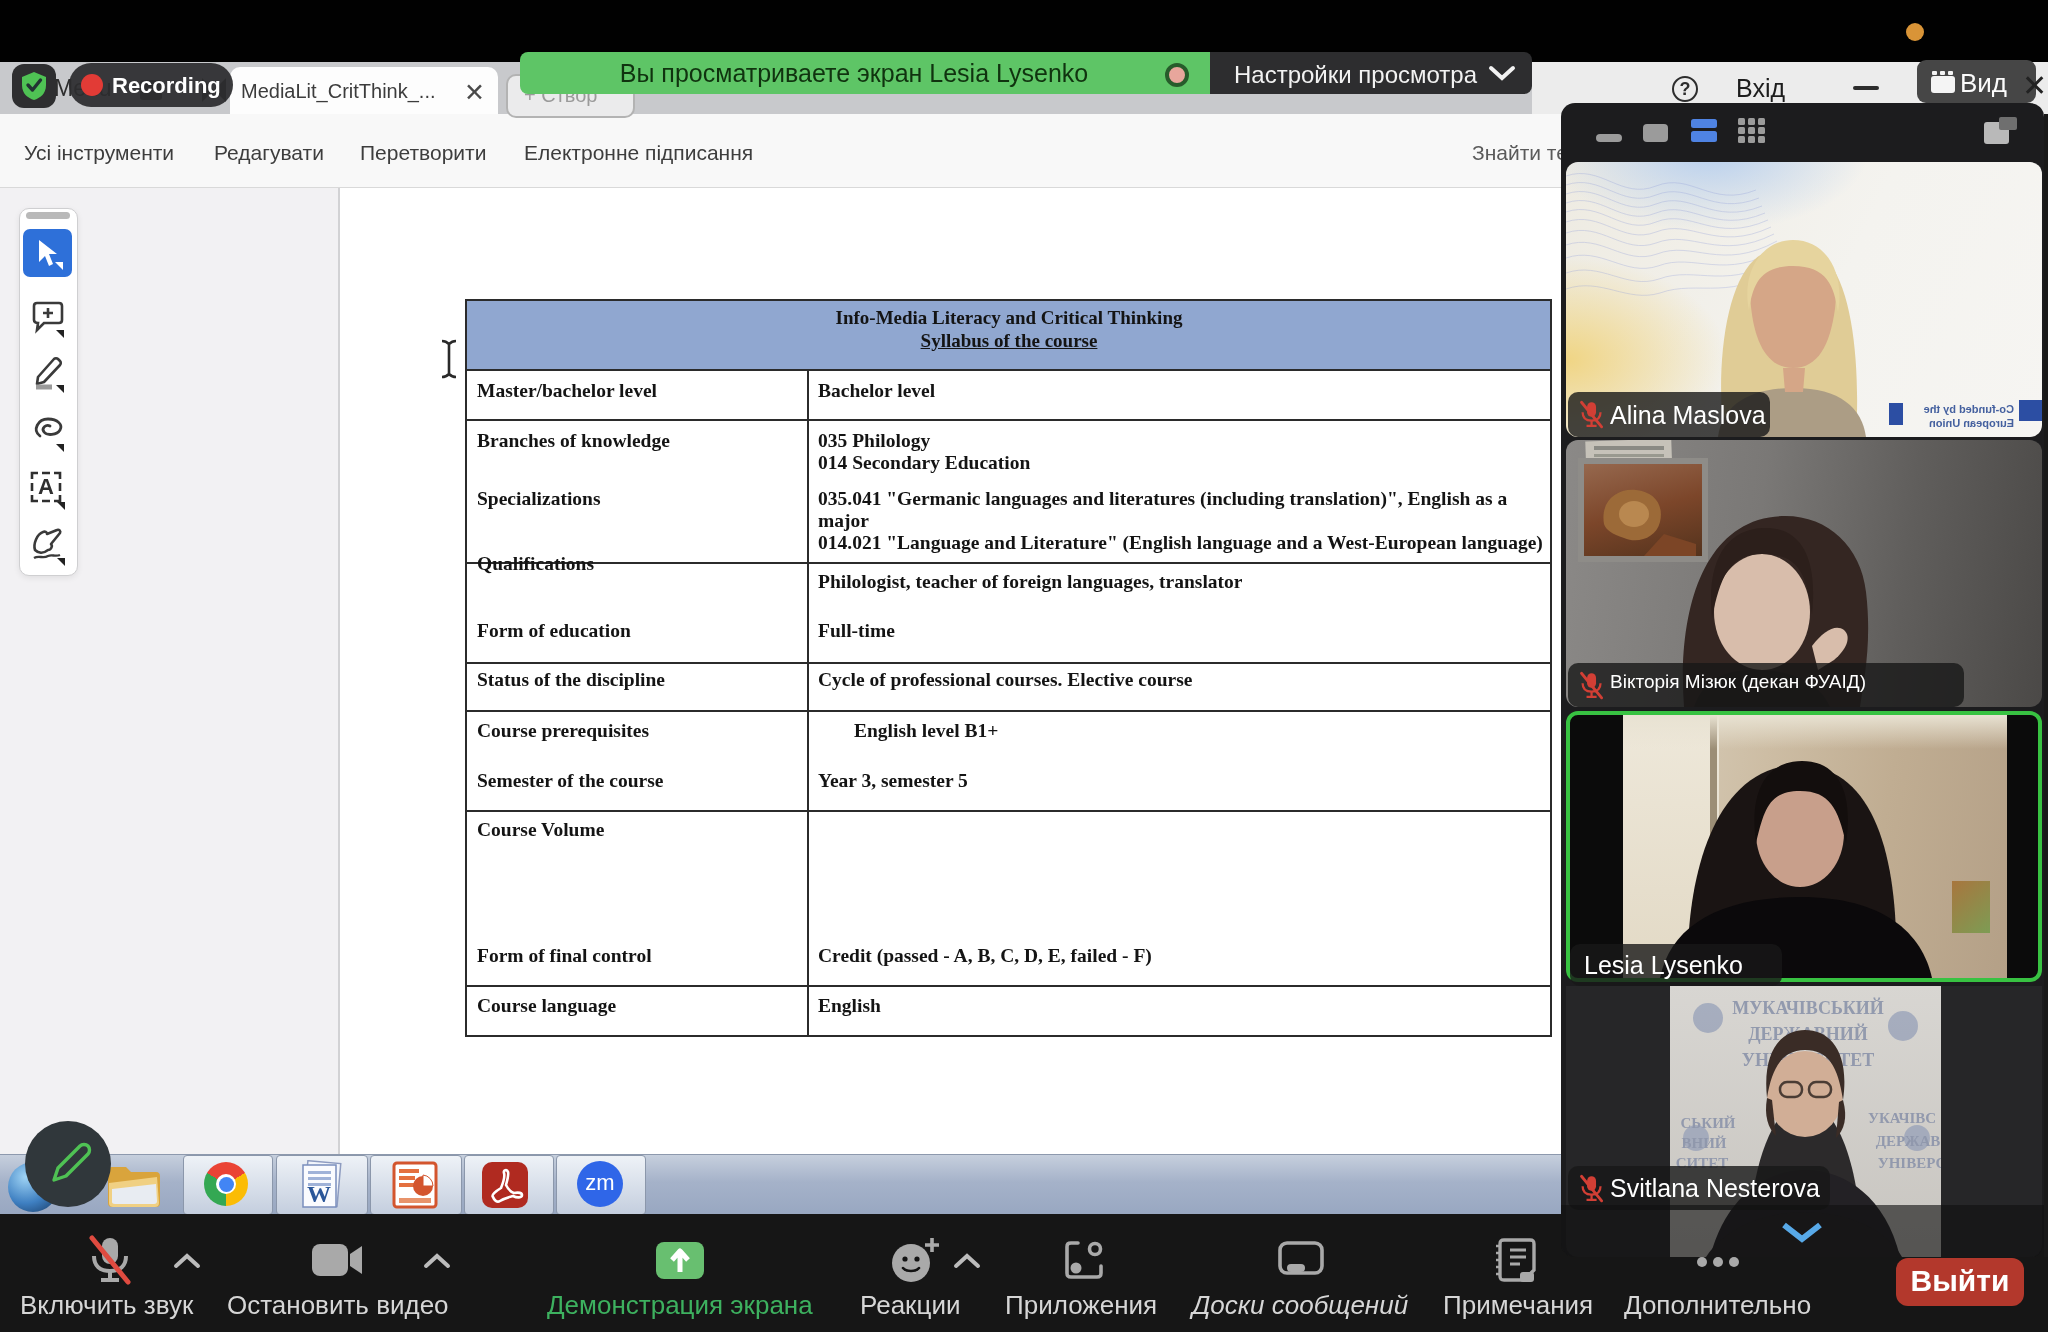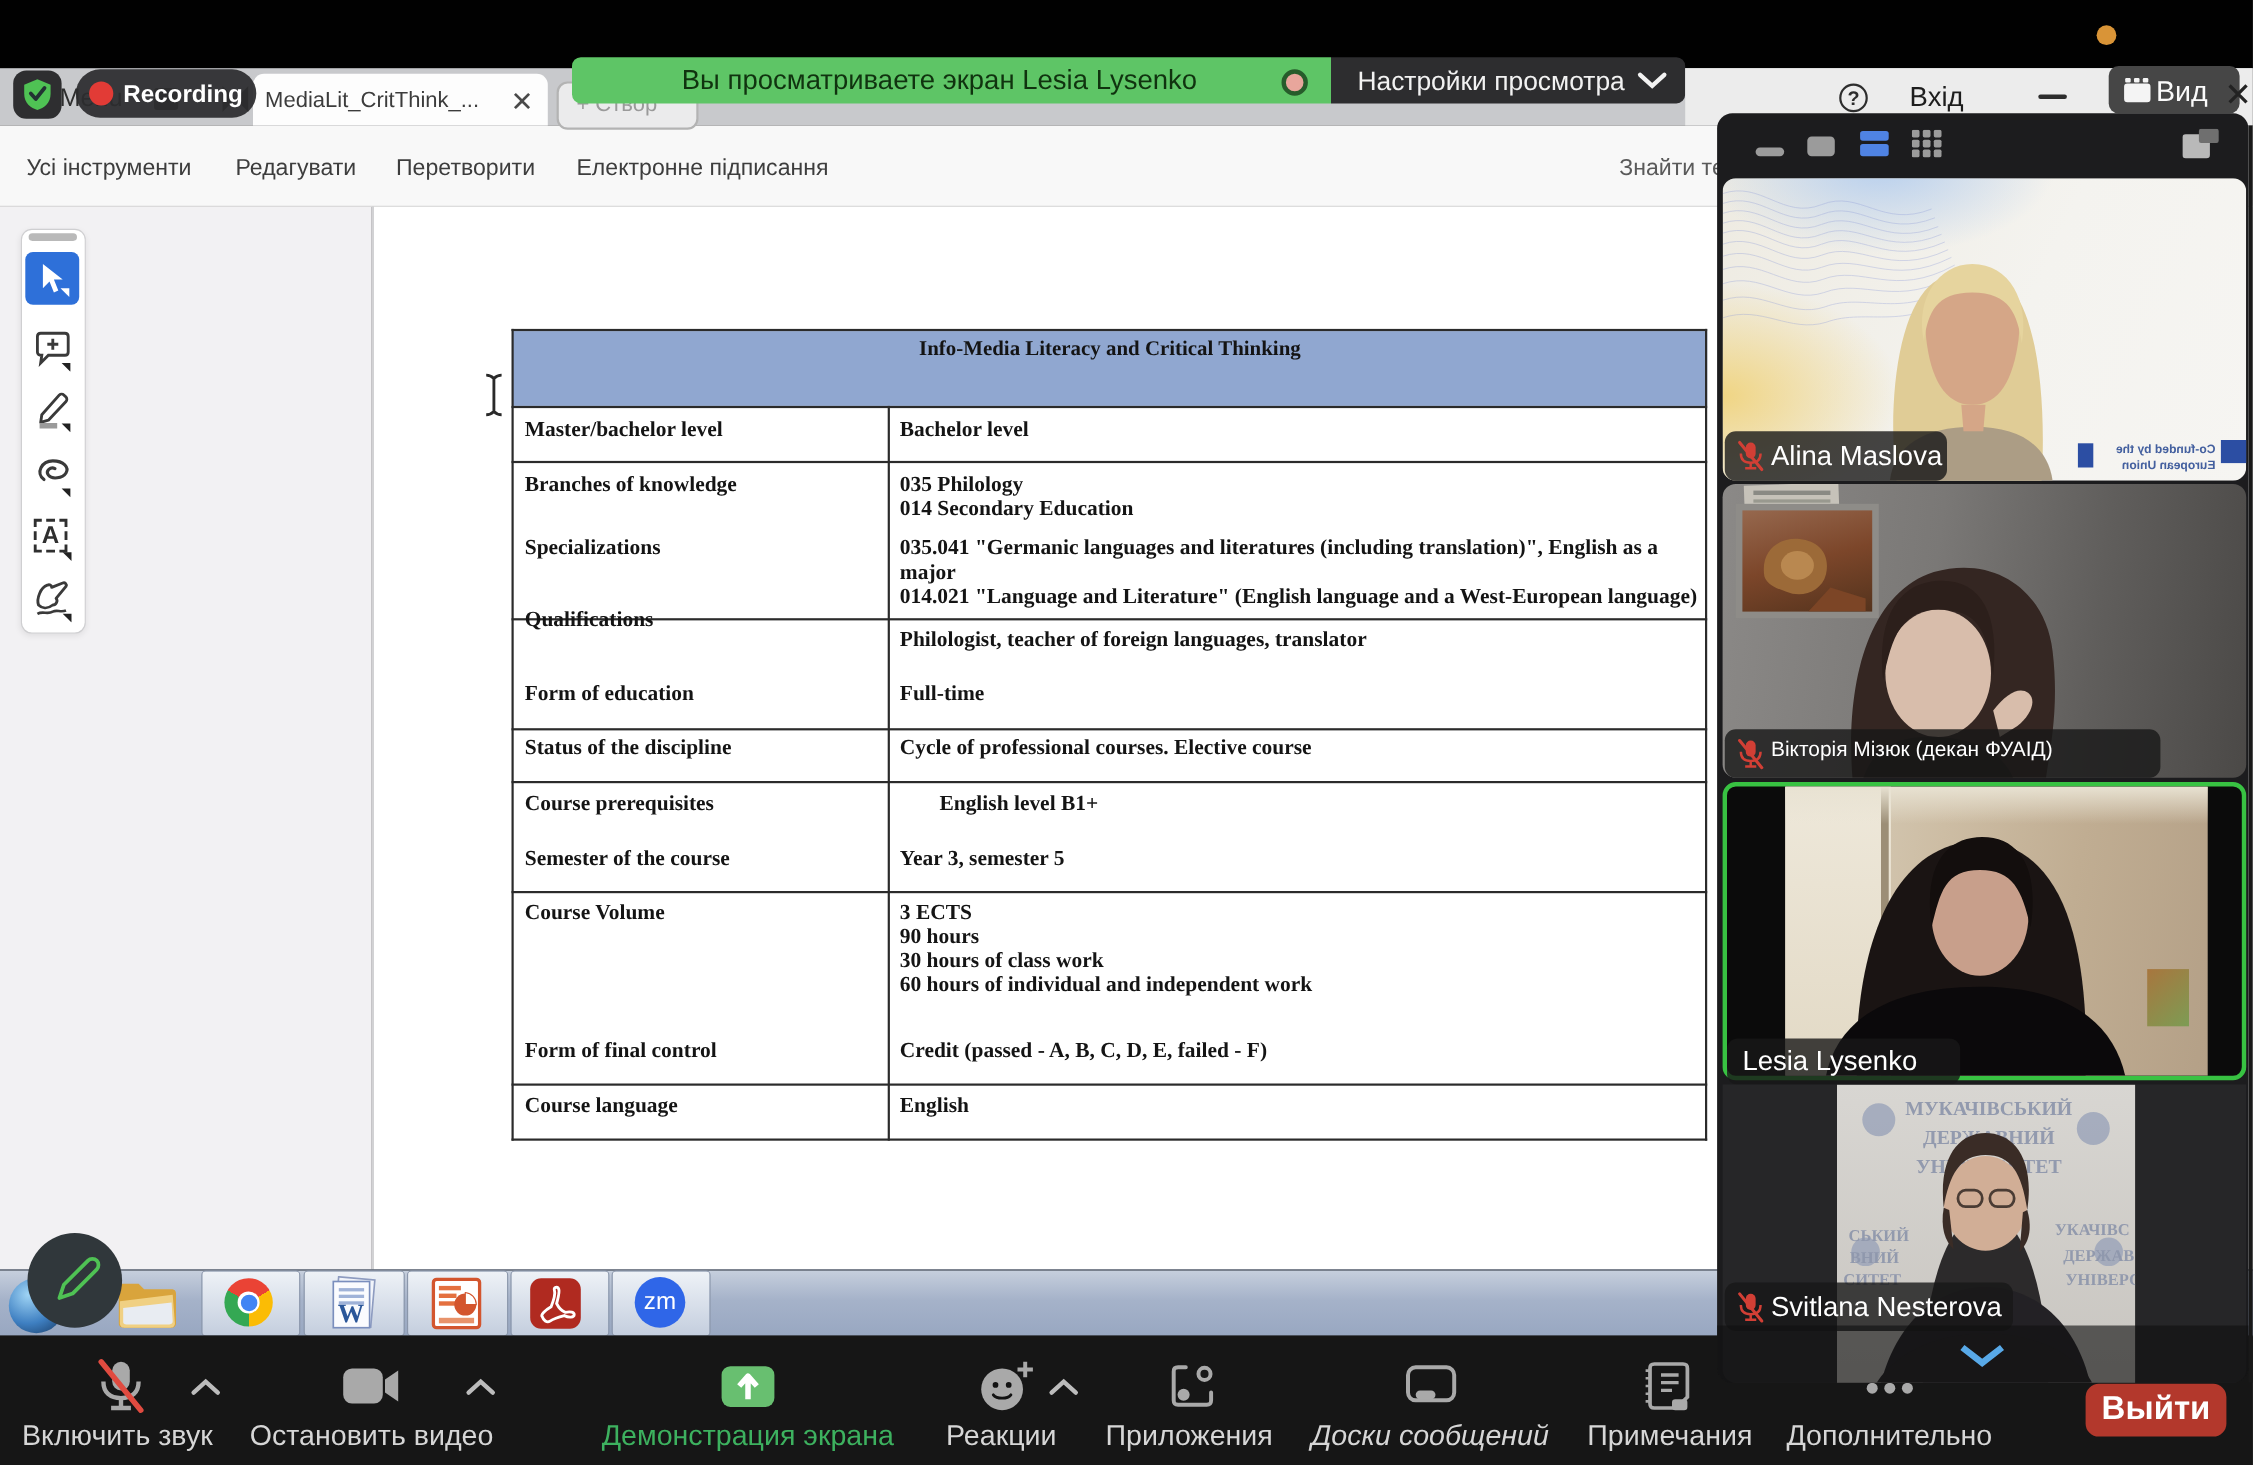--- a/index.html
+++ b/index.html
@@ -108,20 +108,21 @@
   </svg>
 
   <svg class="abs" style="left:29px;top:526px;" width="40" height="40">
     <path d="M6 24 C4 18 8 8 14 6 C16 5 18 6 18 8 L28 4 C30 3 32 5 31 7 L22 18 C24 20 22 24 19 24 C14 28 9 27 6 24 Z" fill="none" stroke="#3a3a3a" stroke-width="2.6" stroke-linejoin="round"></path>
     <path d="M5 32 C10 29 14 33 19 30 C23 28 26 31 31 29" stroke="#3a3a3a" stroke-width="2.4" fill="none"></path>
     <path d="M28 32 L36 32 L36 40 Z" fill="#222"></path>
   </svg>
 
   <div class="abs" style="left:466px;top:301px;width:1086px;height:68px;background:#90a7d0;"></div>
   <div class="abs serif" style="left:466px;top:307px;width:1086px;text-align:center;font-size:19px;">Info-Media Literacy and Critical Thinking</div>
+  <div class="abs serif" style="left:466px;top:330px;width:1086px;text-align:center;font-size:19px;"><span style="text-decoration:underline;">Syllabus of the course</span></div>
 
   <div class="abs tline" style="left:465px;top:299px;width:1087px;height:2px;"></div>
   <div class="abs tline" style="left:465px;top:369px;width:1087px;height:2px;"></div>
   <div class="abs tline" style="left:465px;top:419px;width:1087px;height:2px;"></div>
   <div class="abs tline" style="left:465px;top:562px;width:1087px;height:2px;"></div>
   <div class="abs tline" style="left:465px;top:662px;width:1087px;height:2px;"></div>
   <div class="abs tline" style="left:465px;top:710px;width:1087px;height:2px;"></div>
   <div class="abs tline" style="left:465px;top:810px;width:1087px;height:2px;"></div>
   <div class="abs tline" style="left:465px;top:985px;width:1087px;height:2px;"></div>
   <div class="abs tline" style="left:465px;top:1035px;width:1087px;height:2px;"></div>
@@ -142,21 +143,20 @@
   <div class="abs serif" style="left:477px;top:995px;">Course language</div>
 
   <div class="abs serif" style="left:818px;top:380px;">Bachelor level</div>
   <div class="abs serif" style="left:818px;top:430px;">035 Philology<br>014 Secondary Education</div>
   <div class="abs serif" style="left:818px;top:488px;">035.041 "Germanic languages and literatures (including translation)", English as a<br>major<br>014.021 "Language and Literature" (English language and a West-European language)</div>
   <div class="abs serif" style="left:818px;top:571px;">Philologist, teacher of foreign languages, translator</div>
   <div class="abs serif" style="left:818px;top:620px;">Full-time</div>
   <div class="abs serif" style="left:818px;top:669px;">Cycle of professional courses. Elective course</div>
   <div class="abs serif" style="left:854px;top:720px;">English level B1+</div>
   <div class="abs serif" style="left:818px;top:770px;">Year 3, semester 5</div>
-  <div class="abs serif" style="left:818px;top:819px;">3 ECTS<br>90 hours<br>30 hours of class work<br>60 hours of individual and independent work</div>
   <div class="abs serif" style="left:818px;top:945px;">Credit (passed - A, B, C, D, E, failed - F)</div>
   <div class="abs serif" style="left:818px;top:995px;">English</div>
 
   <svg class="abs" style="left:438px;top:338px;" width="22" height="42">
     <path d="M4 3 C7 3 9 4 11 6 C13 4 15 3 18 3 M11 6 L11 36 M4 39 C7 39 9 38 11 36 C13 38 15 39 18 39" stroke="#2a2a2a" stroke-width="2.6" fill="none"></path>
   </svg>
 
   <div class="abs" style="left:0;top:1154px;width:2048px;height:60px;background:linear-gradient(#c6cfdd,#a5b2c9 45%,#98a7c1);border-top:1px solid #8d99ad;"></div>
 
   <div class="abs" style="left:8px;top:1162px;width:50px;height:50px;border-radius:50%;background:radial-gradient(circle at 35% 30%,#9fd4f5,#3e7fc1 55%,#16365e);"></div>

